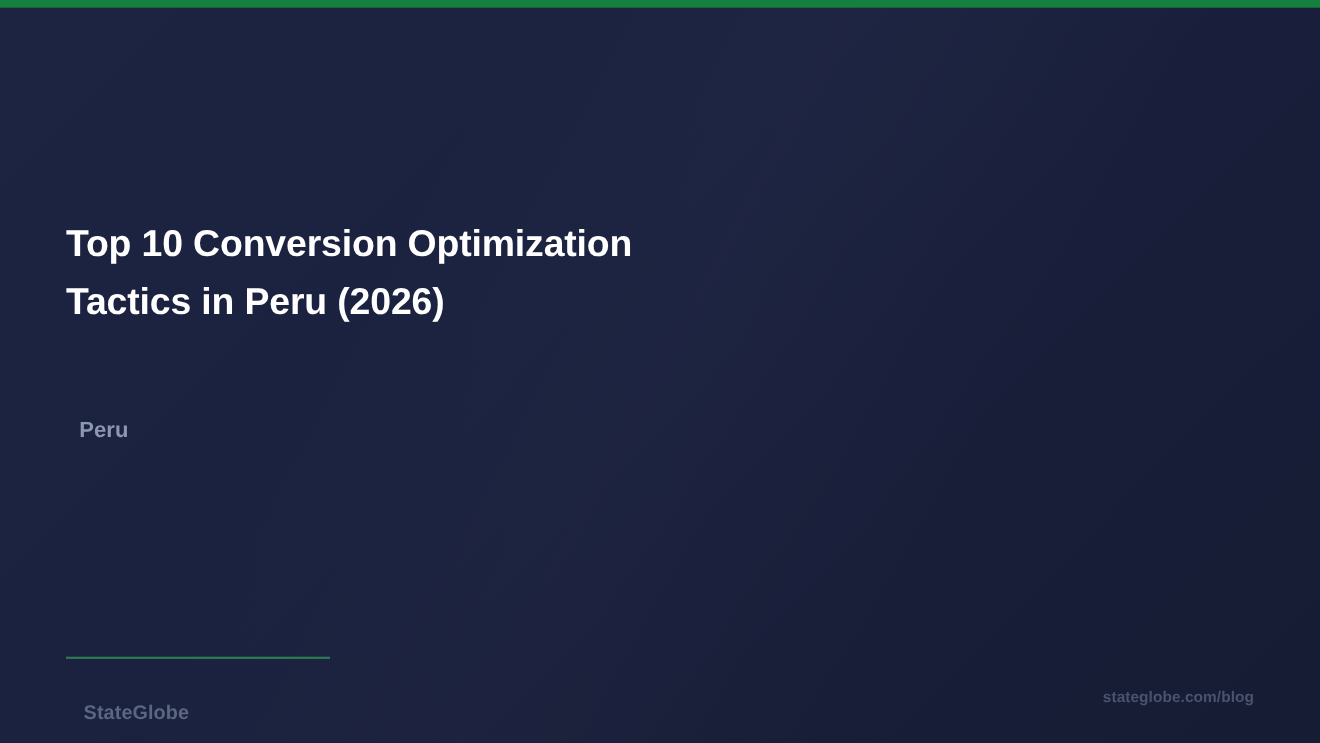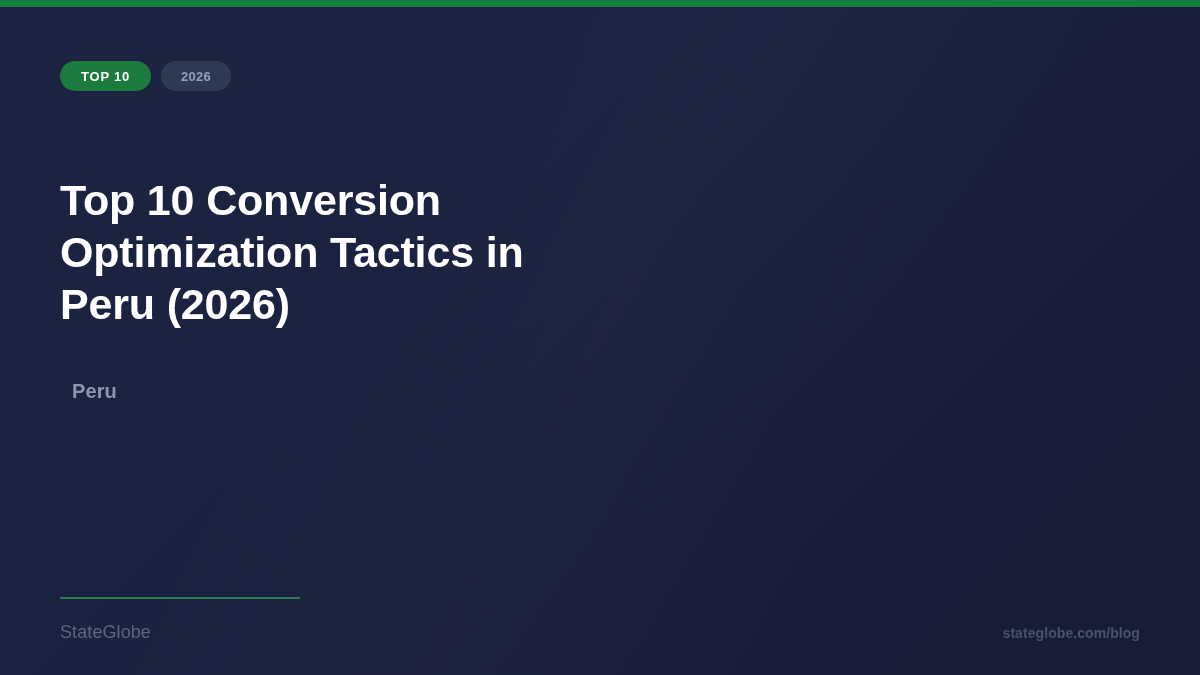--- a/index.html
+++ b/index.html
@@ -79,25 +79,25 @@
     color: #95a1b8;
     font-size: 13px;
     font-weight: bold;
     padding: 0 20px;
     letter-spacing: 0.02em;
   }
 
   .headline {
     position: absolute;
     left: 60px;
-    top: 174px;
+    top: 196px;
     width: 560px;
     margin: 0;
     color: #ffffff;
-    font-size: 43px;
+    font-size: 34px;
     font-weight: bold;
     line-height: 52px;
     letter-spacing: -0.004em;
   }
 
   .subtitle {
     position: absolute;
     left: 72px;
     top: 380px;
     margin: 0;
@@ -113,24 +113,24 @@
     top: 597px;
     width: 240px;
     height: 2px;
     background: #2f7a52;
   }
 
   .footer-brand {
     position: absolute;
     left: 60px;
     top: 622px;
-    margin: 0;
+    margin: 16px;
     color: #5b6680;
     font-size: 18px;
-    font-weight: normal;
+    font-weight: bold;
     letter-spacing: 0.005em;
   }
 
   .footer-url {
     position: absolute;
     right: 60px;
     top: 625px;
     margin: 0;
     color: #49536f;
     font-size: 14px;
@@ -141,24 +141,20 @@
 </style>
 </head>
 <body>
 
 <div class="card">
 
   <div class="sheen"></div>
 
   <div class="accent-bar"></div>
 
-  <div class="badges">
-    <span class="badge badge-primary">TOP 10</span>
-    <span class="badge badge-secondary">2026</span>
-  </div>
 
   <h1 class="headline">Top 10 Conversion Optimization Tactics in Peru (2026)</h1>
 
   <p class="subtitle">Peru</p>
 
   <div class="footer-rule"></div>
 
   <p class="footer-brand">StateGlobe</p>
 
   <p class="footer-url">stateglobe.com/blog</p>

